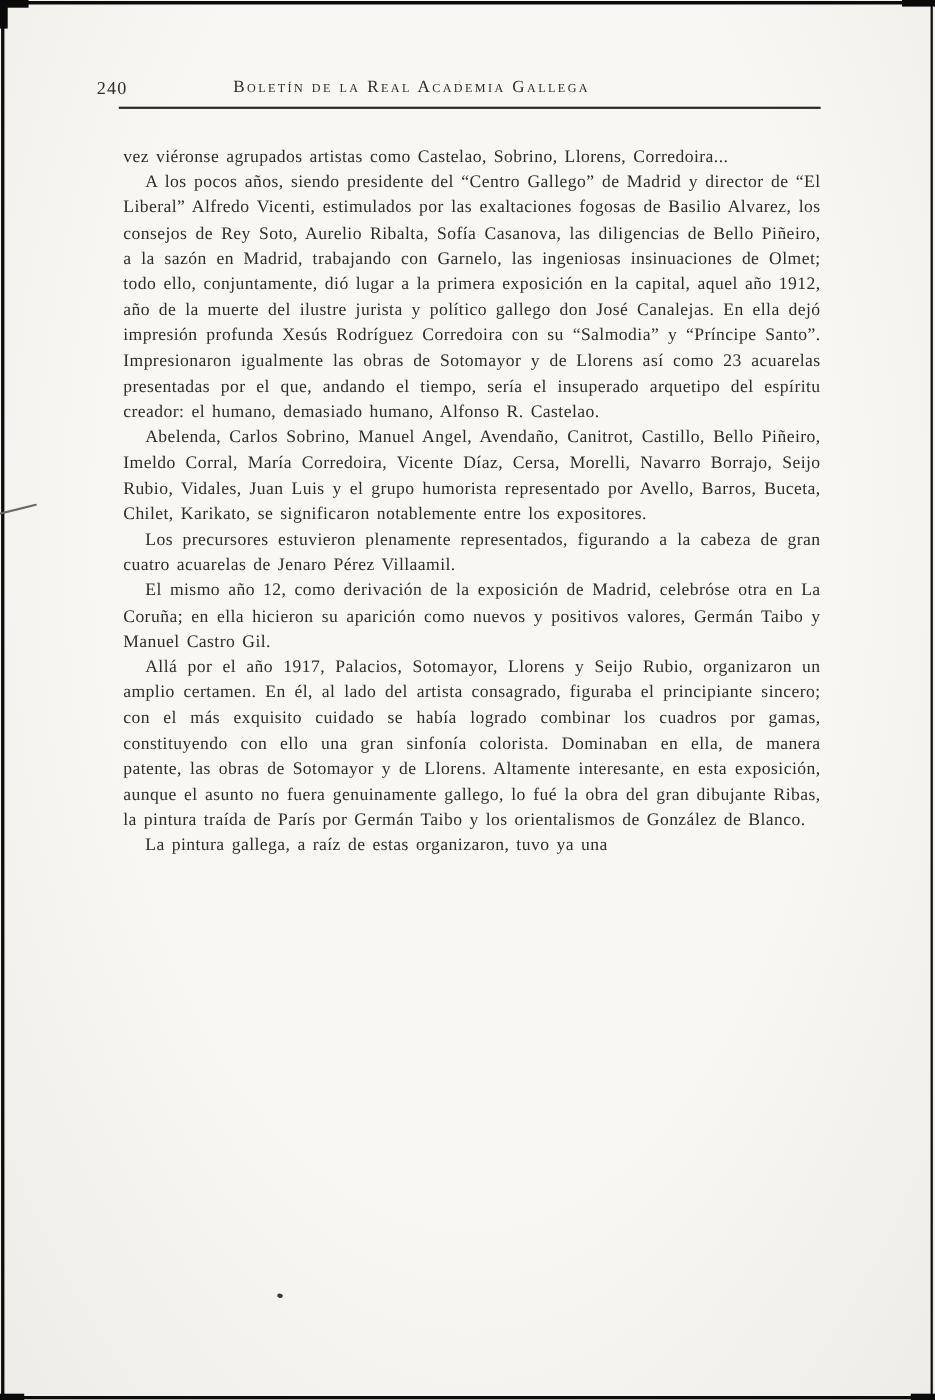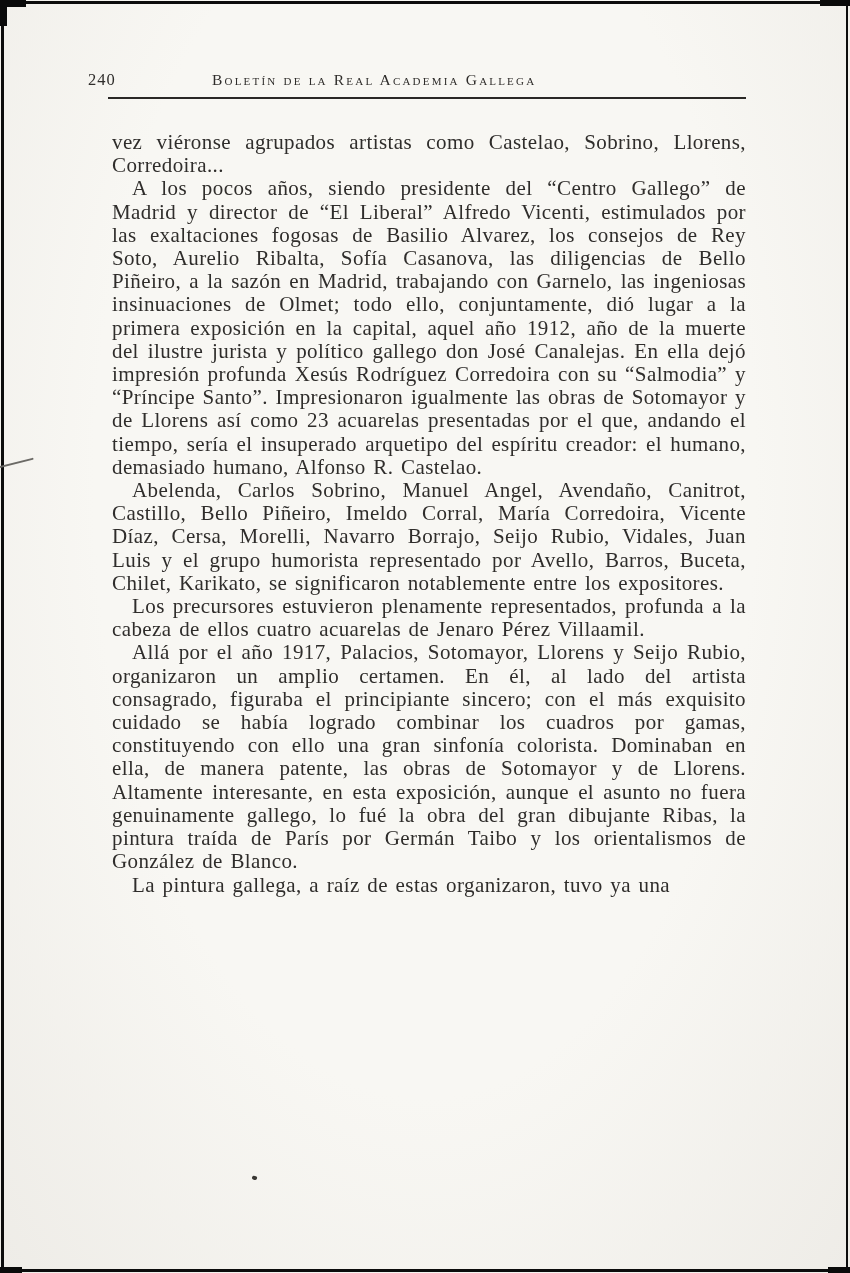--- a/index.html
+++ b/index.html
@@ -69,21 +69,21 @@
     width: 638px;
     height: 2px;
     background: #2a2826;
   }
 
   .text-block {
     position: absolute;
     top: 131px;
     left: 112px;
     width: 634px;
-    font-size: 21px;
+    font-size: 16px;
     line-height: 23.2px;
     text-align: justify;
     letter-spacing: 0.4px;
     word-spacing: 2px;
     hyphens: auto;
   }
   .text-block p {
     margin: 0;
     text-indent: 20px;
   }
@@ -127,21 +127,22 @@
   <div class="header">
     <span class="page-num">240</span>
     <span class="running-title">Boletín de la Real Academia Gallega</span>
   </div>
   <div class="rule"></div>
 
   <div class="text-block">
     <p class="noindent">vez viéronse agrupados artistas como Castelao, Sobrino, Llorens, Corredoira...</p>
     <p>A los pocos años, siendo presidente del “Centro Gallego” de Madrid y director de “El Liberal” Alfredo Vicenti, estimulados por las exaltaciones fogosas de Basilio Alvarez, los consejos de Rey Soto, Aurelio Ribalta, Sofía Casanova, las diligencias de Bello Piñeiro, a la sazón en Madrid, trabajando con Garnelo, las ingeniosas insinuaciones de Olmet; todo ello, conjuntamente, dió lugar a la primera exposición en la capital, aquel año 1912, año de la muerte del ilustre jurista y político gallego don José Canalejas. En ella dejó impresión profunda Xesús Rodríguez Corredoira con su “Salmodia” y “Príncipe Santo”. Impresionaron igualmente las obras de Sotomayor y de Llorens así como 23 acuarelas presentadas por el que, andando el tiempo, sería el insuperado arquetipo del espíritu creador: el humano, demasiado humano, Alfonso R. Castelao.</p>
     <p>Abelenda, Carlos Sobrino, Manuel Angel, Avendaño, Canitrot, Castillo, Bello Piñeiro, Imeldo Corral, María Corredoira, Vicente Díaz, Cersa, Morelli, Navarro Borrajo, Seijo Rubio, Vidales, Juan Luis y el grupo humorista representado por Avello, Barros, Buceta, Chilet, Karikato, se significaron notablemente entre los expositores.</p>
-    <p>Los precursores estuvieron plenamente representados, profunda a la cabeza de ellos cuatro acuarelas de Jenaro Pérez Villaamil.</p>
+    <p>Los precursores estuvieron plenamente representados, figurando a la cabeza de gran cuatro acuarelas de Jenaro Pérez Villaamil.</p>
+    <p>El mismo año 12, como derivación de la exposición de Madrid, celebróse otra en La Coruña; en ella hicieron su aparición como nuevos y positivos valores, Germán Taibo y Manuel Castro Gil.</p>
     <p>Allá por el año 1917, Palacios, Sotomayor, Llorens y Seijo Rubio, organizaron un amplio certamen. En él, al lado del artista consagrado, figuraba el principiante sincero; con el más exquisito cuidado se había logrado combinar los cuadros por gamas, constituyendo con ello una gran sinfonía colorista. Dominaban en ella, de manera patente, las obras de Sotomayor y de Llorens. Altamente interesante, en esta exposición, aunque el asunto no fuera genuinamente gallego, lo fué la obra del gran dibujante Ribas, la pintura traída de París por Germán Taibo y los orientalismos de González de Blanco.</p>
     <p>La pintura gallega, a raíz de estas organizaron, tuvo ya una</p>
   </div>
 
   <div class="margin-mark"></div>
   <div class="ink-speck"></div>
 
 </div>
 
 </body></html>

